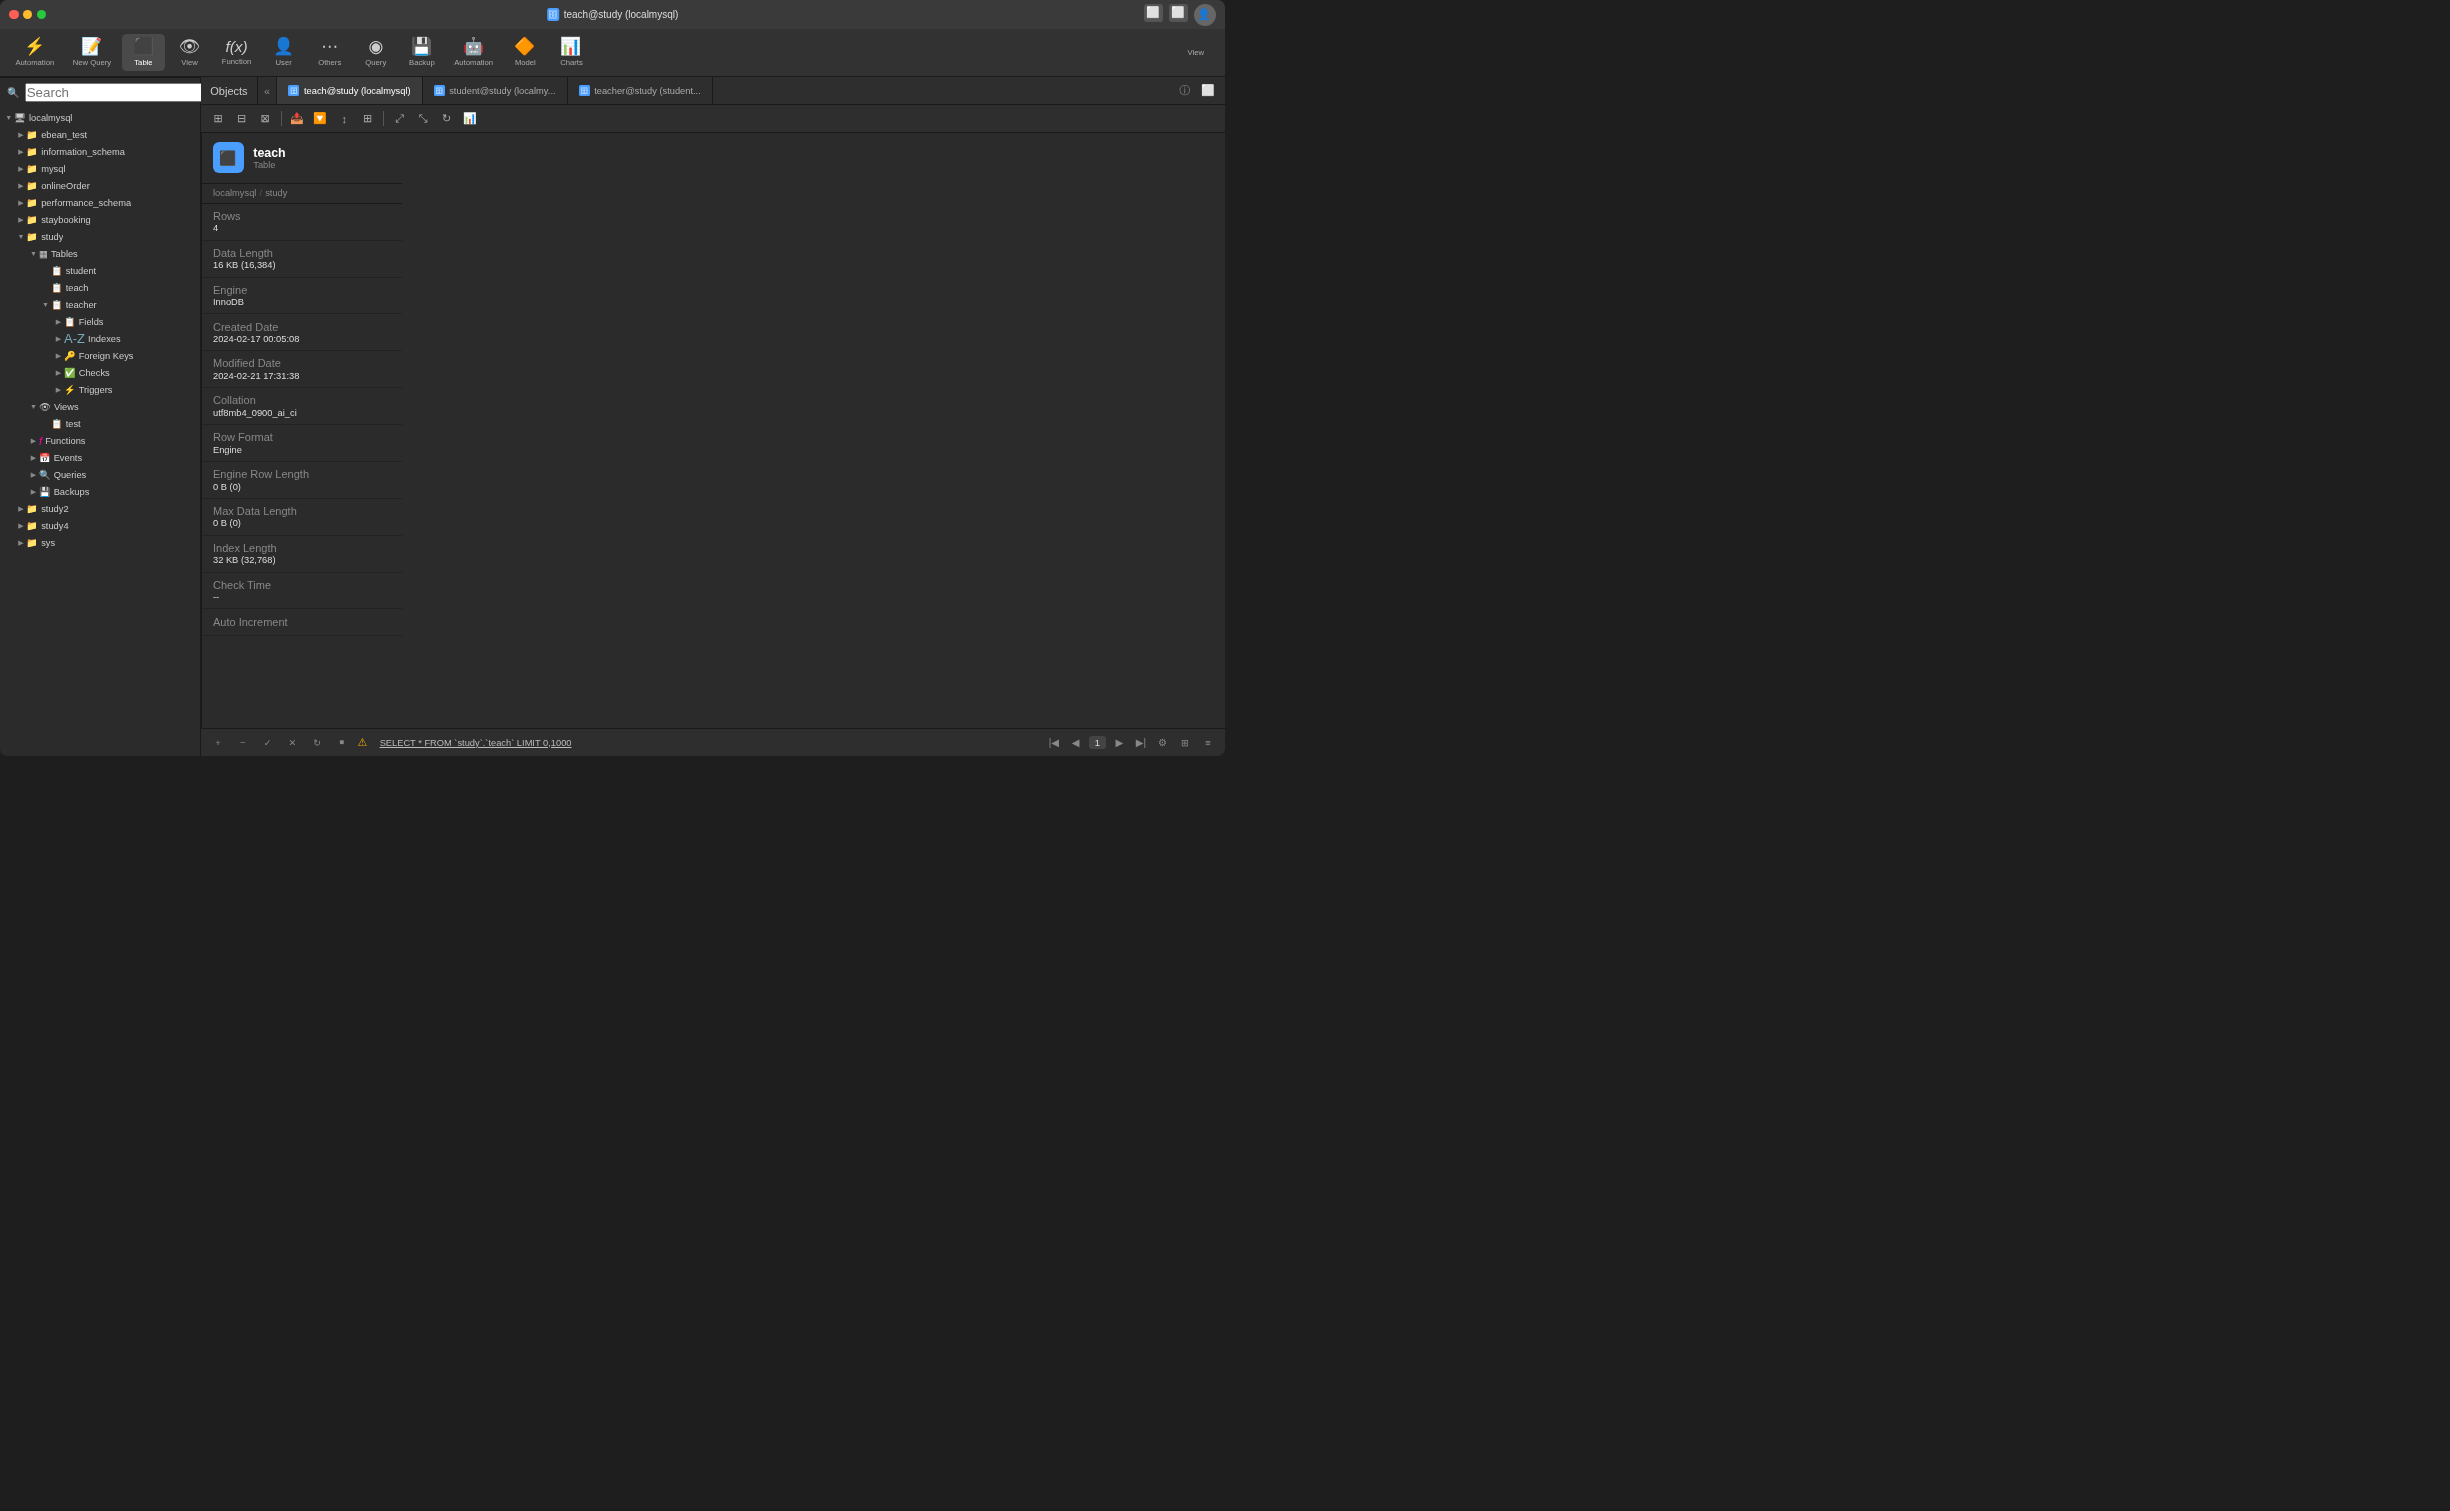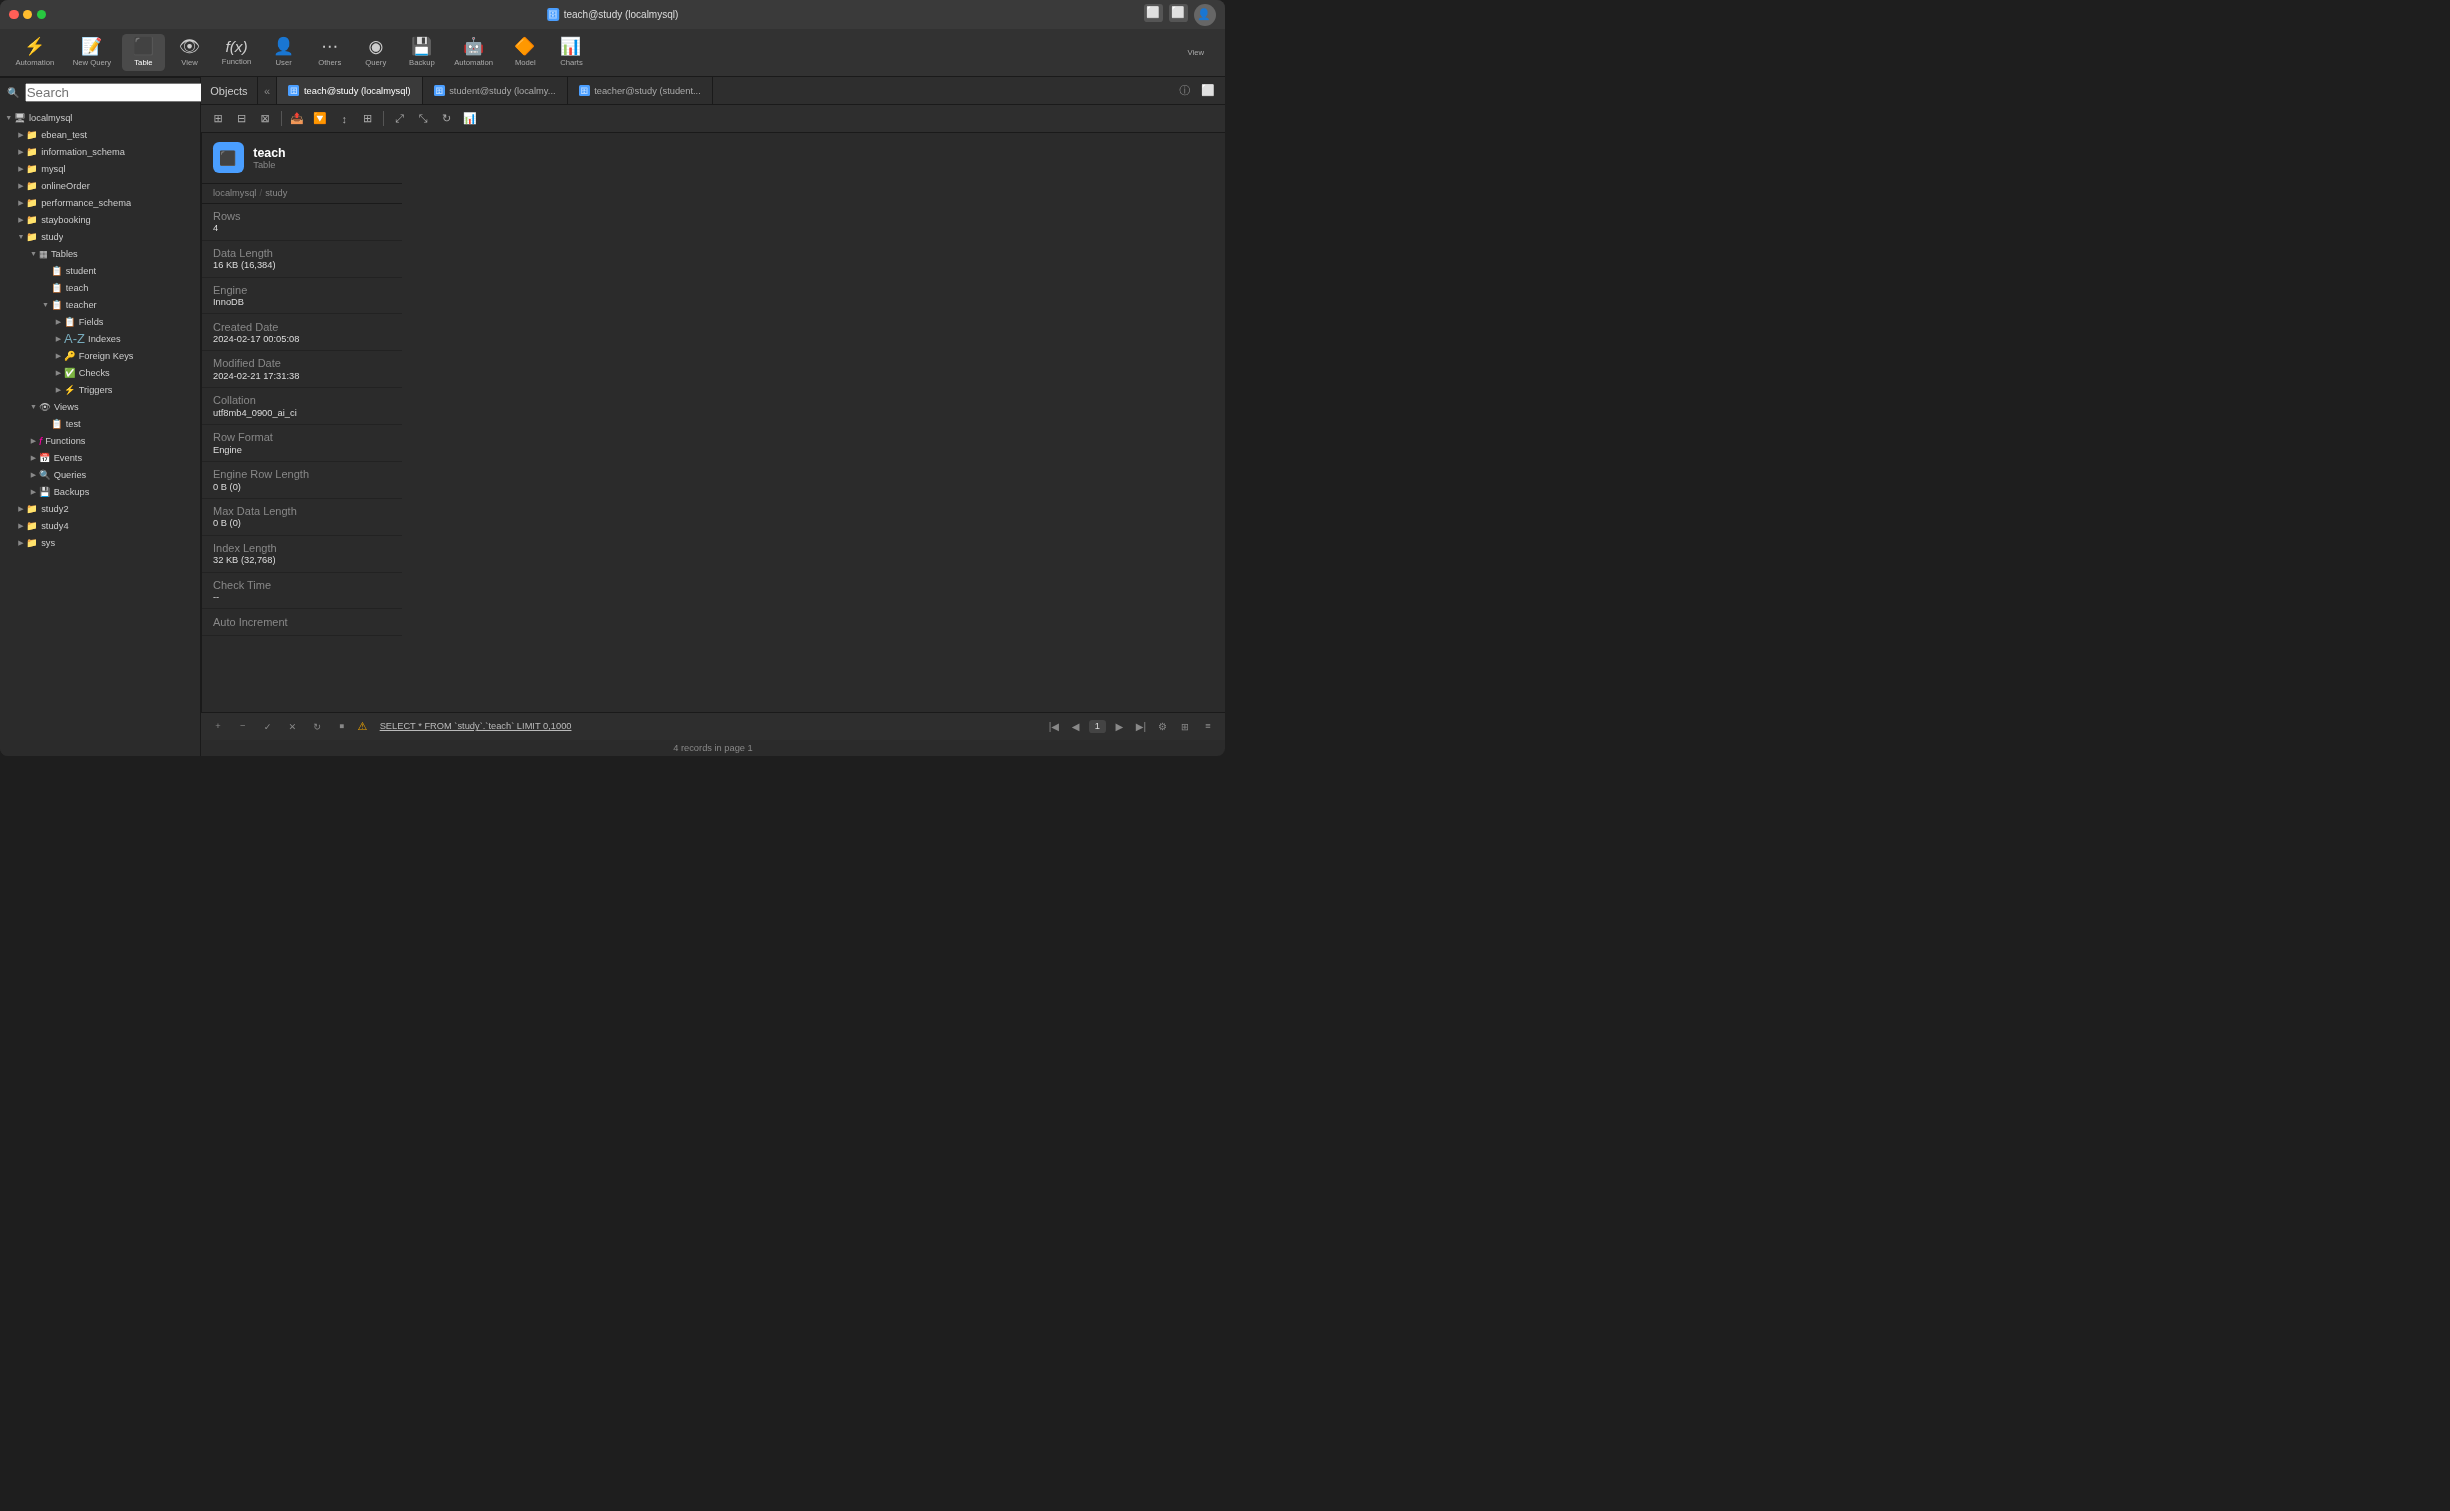--- a/index.html
+++ b/index.html
@@ -843,18 +843,17 @@
             <div class="pag-btn">|◀</div>
             <div class="pag-btn">◀</div>
             <div class="pag-num">1</div>
             <div class="pag-btn">▶</div>
             <div class="pag-btn">▶|</div>
             <div class="pag-gear">⚙</div>
             <div class="status-btn">⊞</div>
             <div class="status-btn">≡</div>
           </div>
         </div>
-        <div class="status-records">4 records in page 1</div>
       </div>
     </div>
   </div>
 </div>
 
 
 </body></html>

